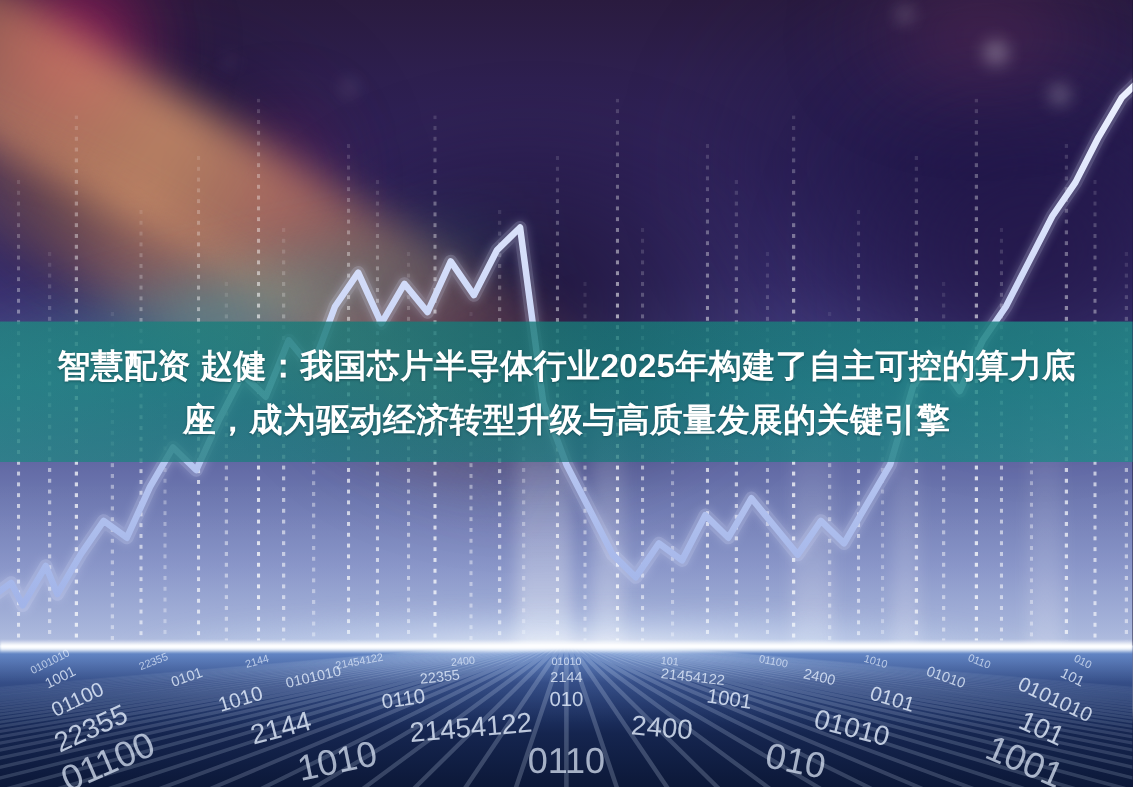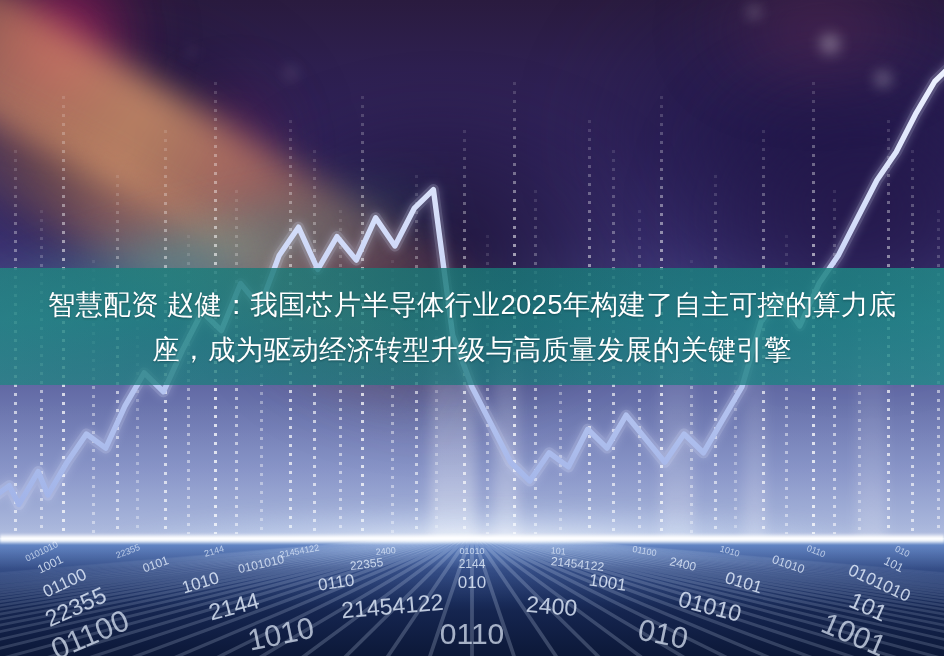--- a/index.html
+++ b/index.html
@@ -159,21 +159,21 @@
     display:flex;flex-direction:column;
     align-items:center;justify-content:center;
     text-align:center;
     z-index:40;
   }
   .headline-text{
     width:884px;
     color:#ffffff;
     font-size:27.5px;
     line-height:45px;
-    font-weight:normal;
+    font-weight:bold;
     letter-spacing:.3px;
     text-shadow:0 1px 2px rgba(0,40,48,.45);
     white-space:normal;
     text-align:center;
   }
 
   
   .veil{
     position:absolute;inset:0;
     background:linear-gradient(180deg,rgba(255,255,255,0) 60%,rgba(255,255,255,.05) 86%,rgba(255,255,255,0) 92%);

